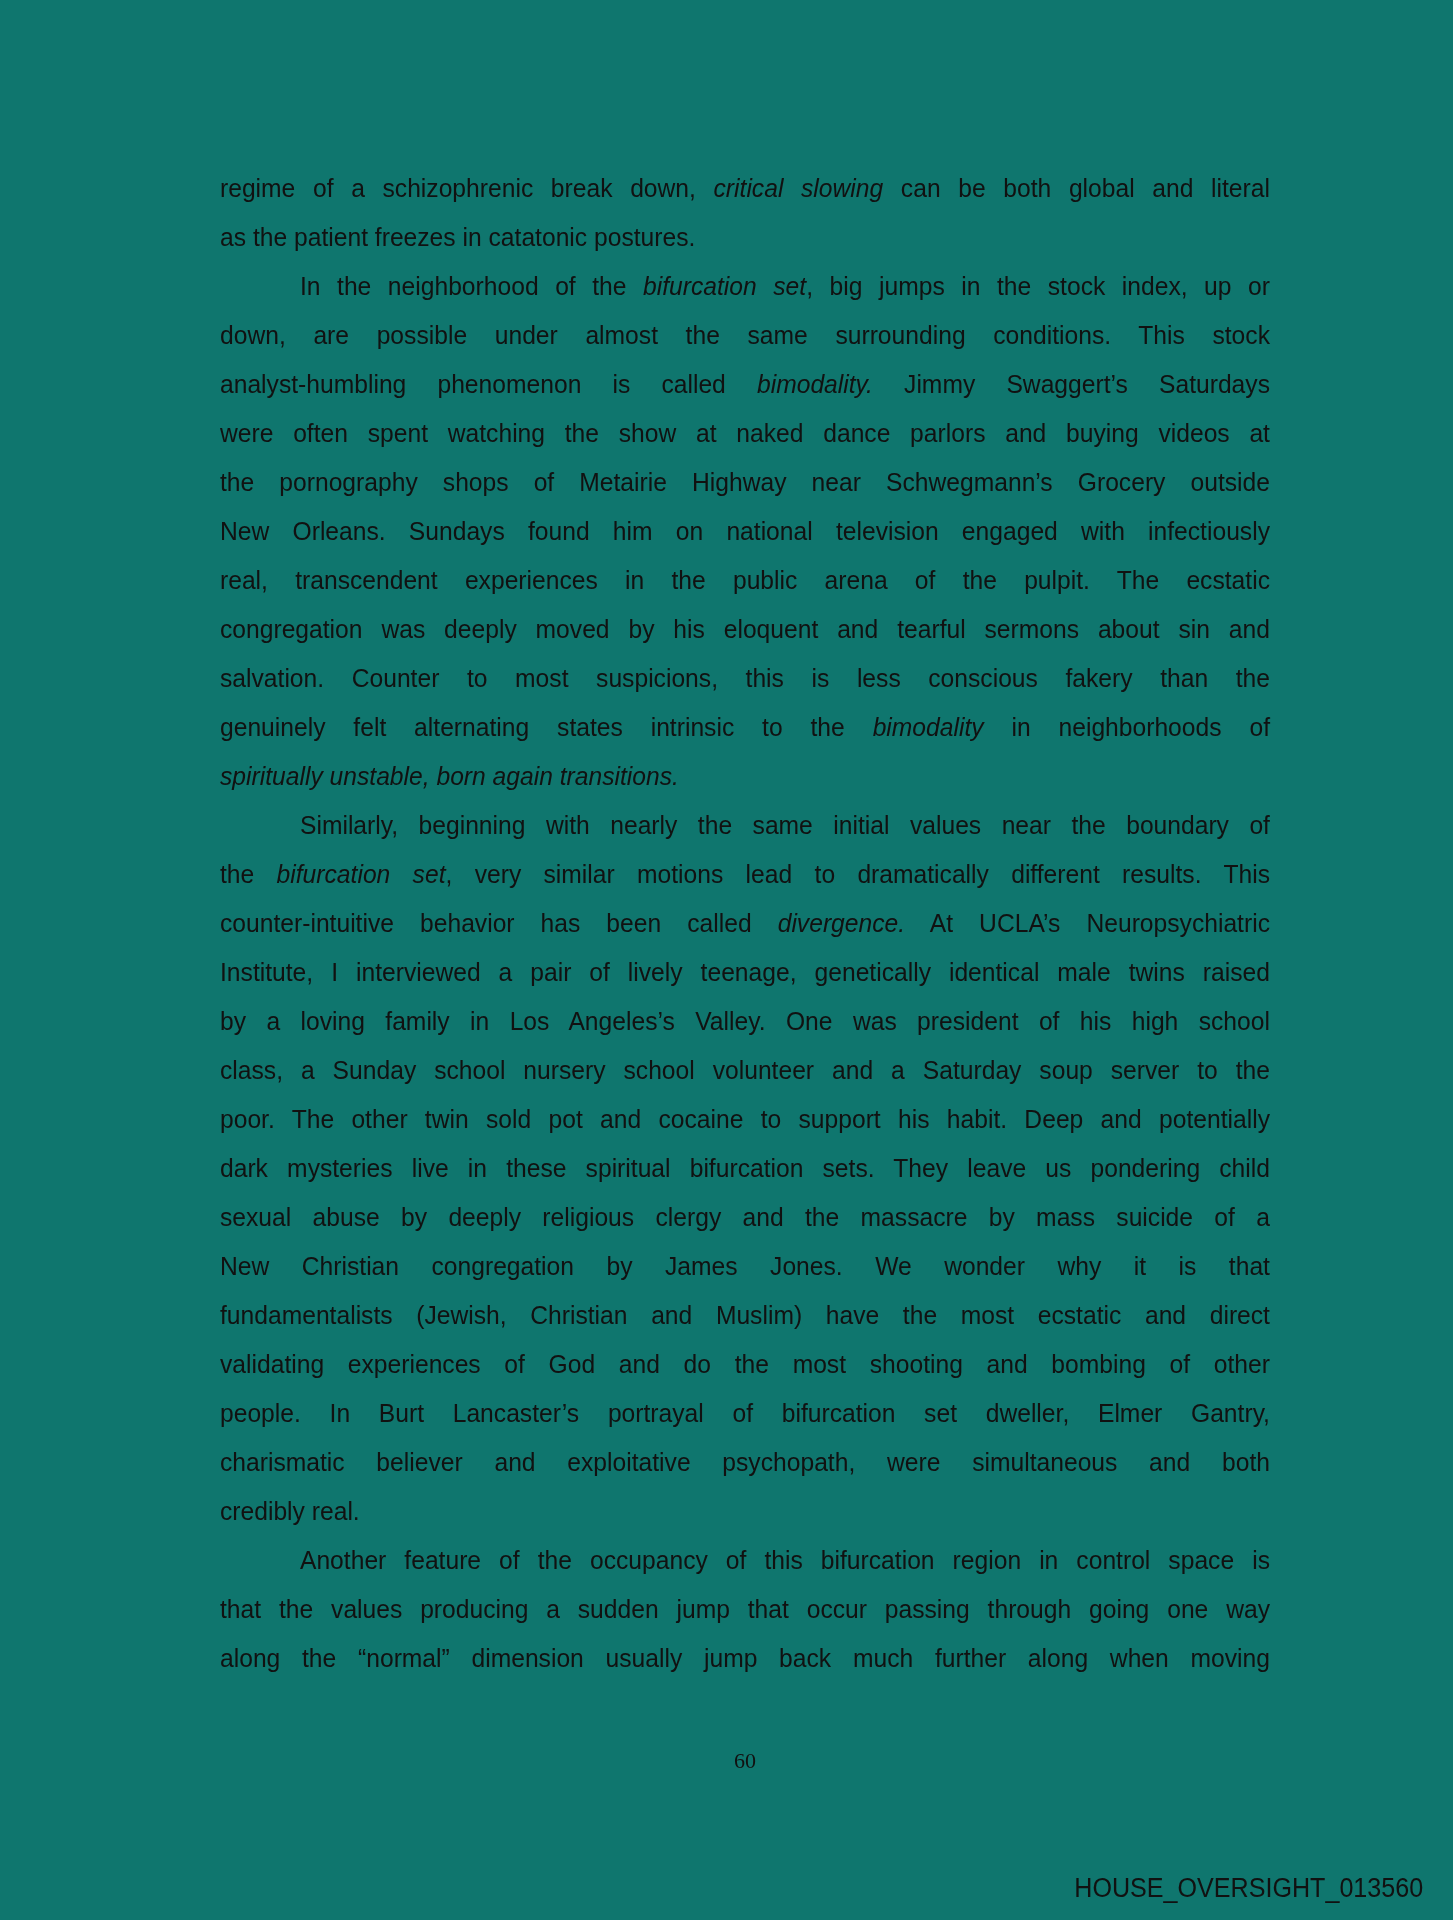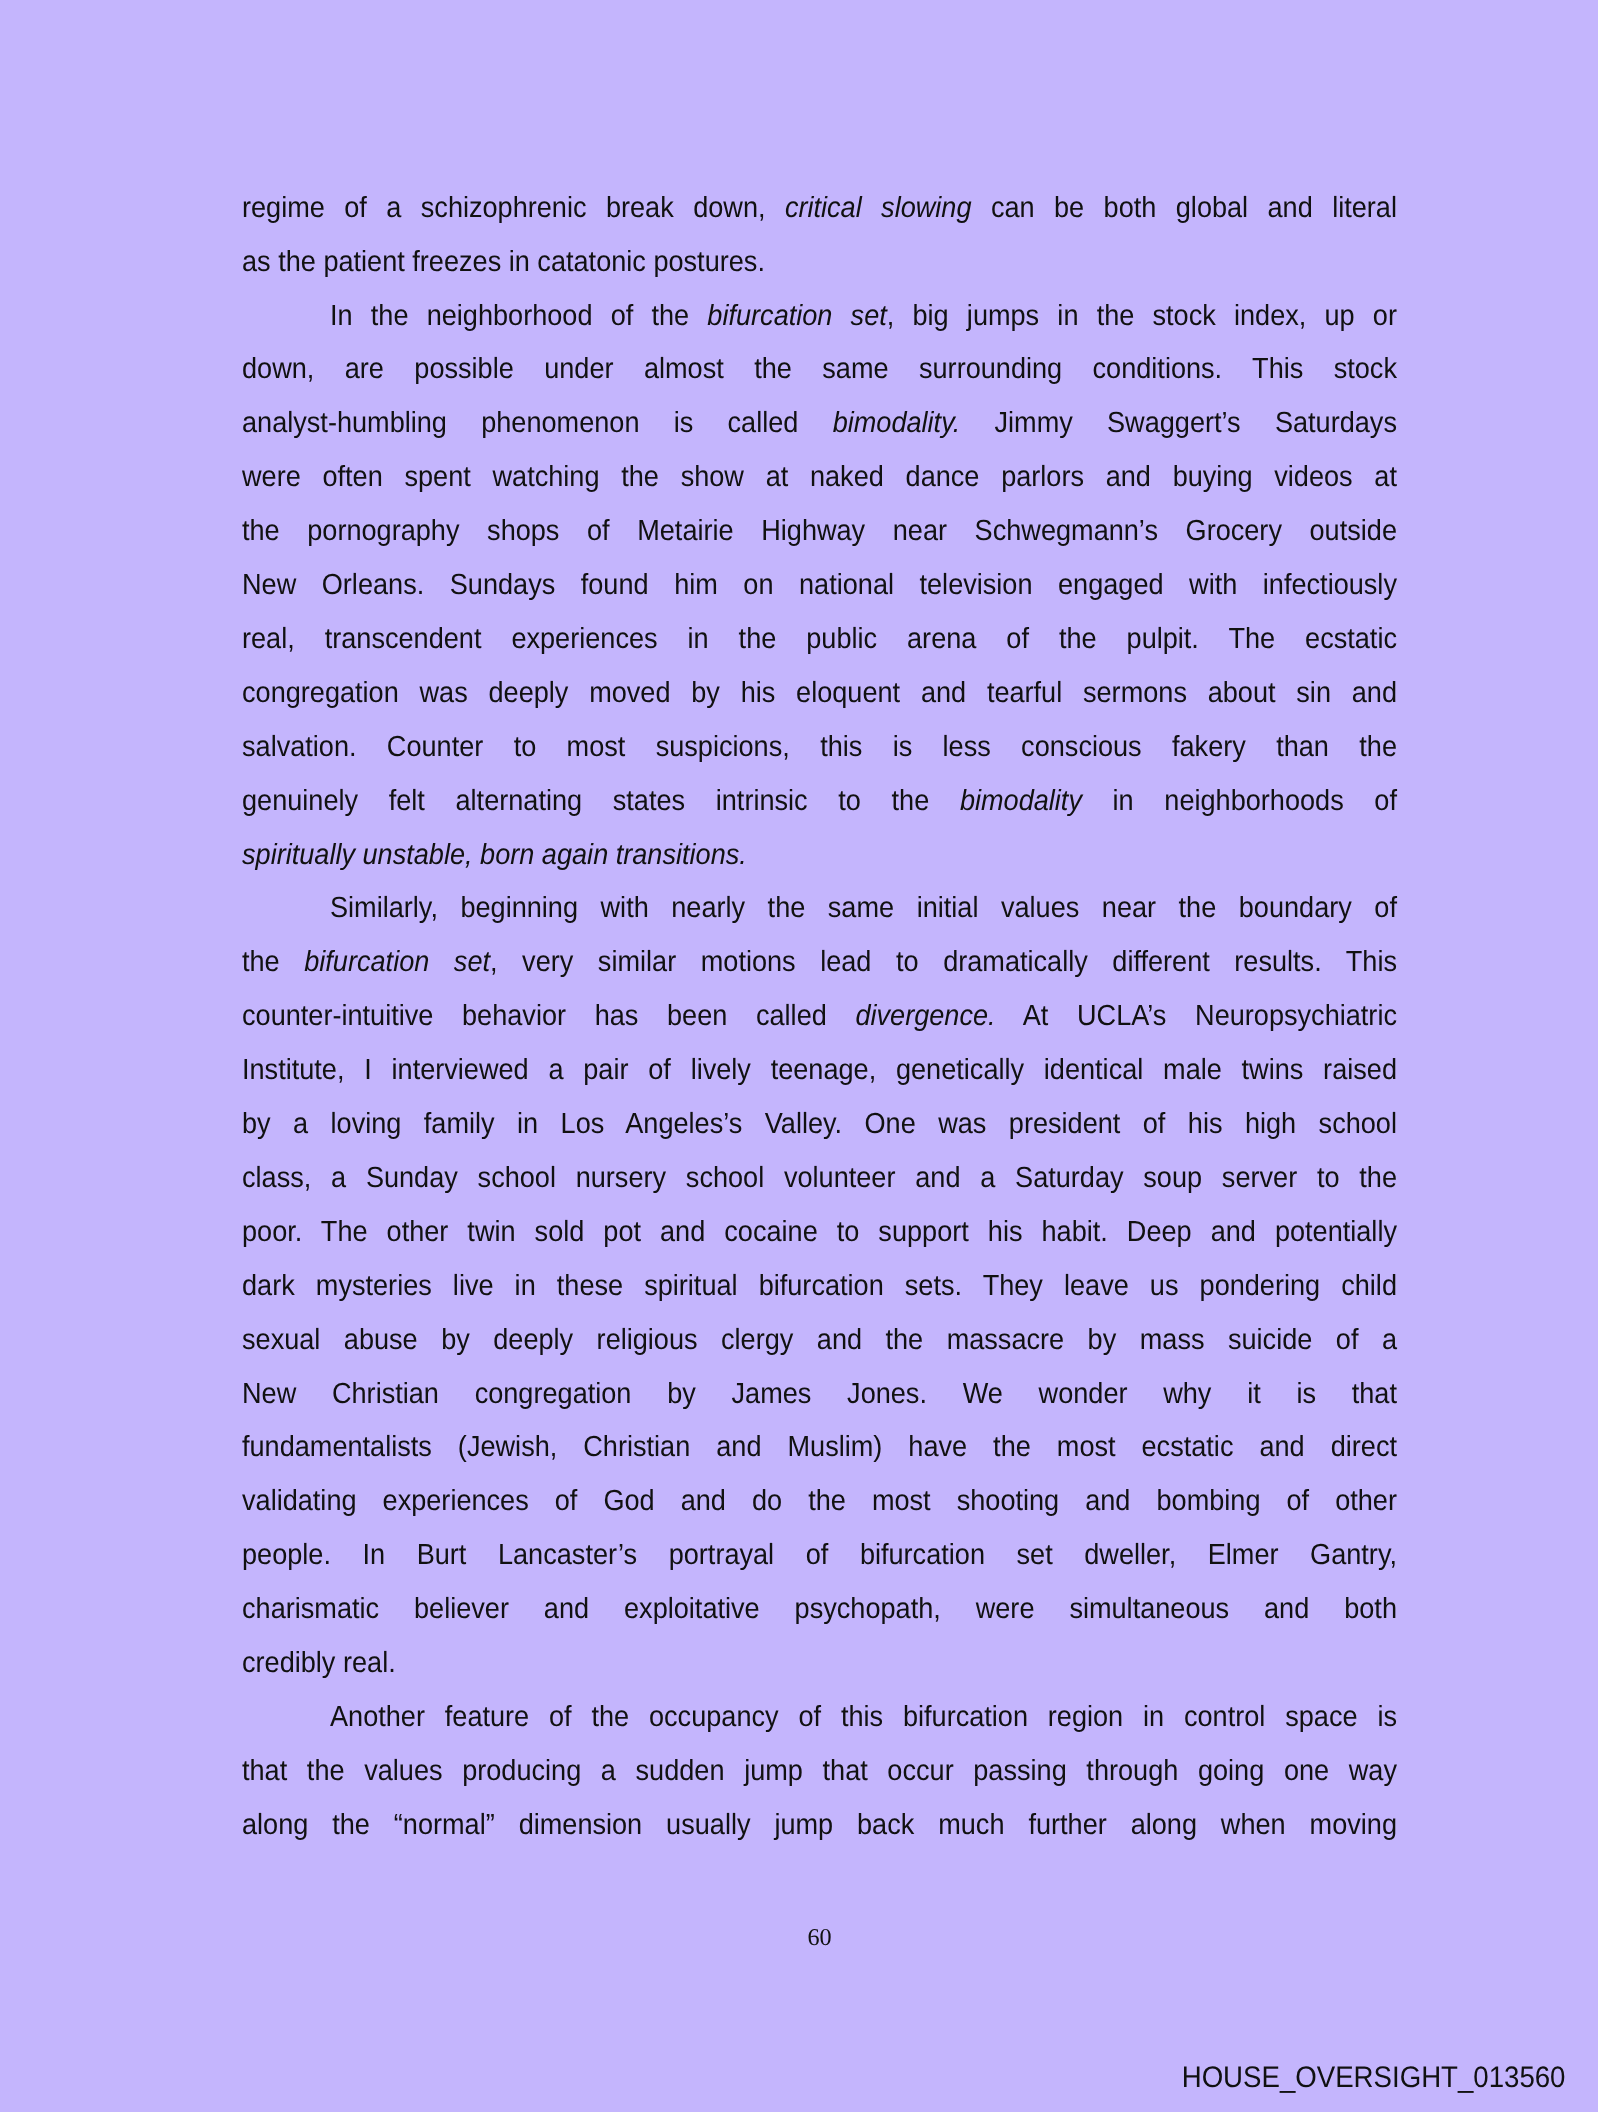--- a/index.html
+++ b/index.html
@@ -1,17 +1,17 @@
 <!DOCTYPE html>
 <html><head>
 <meta charset="utf-8">
 <style>
   html, body { margin: 0; padding: 0; background: #ffffff; }
   body { width: 1453px; height: 1920px; position: relative; overflow: hidden; }
-  .page { position: absolute; left: 0; top: 0; width: 1453px; height: 1920px; background: #c4b5fd; }
+  .page { position: absolute; left: 0; top: 0; width: 1453px; height: 1920px; background: #0f766e; }
   .body-text {
     position: absolute; left: 220px; top: 164px; width: 1050px;
     font-family: "Liberation Sans", sans-serif; font-size: 26.5px; color: #111;
     transform: scaleX(0.93); transform-origin: left top;
   }
   .body-text { width: 1129px; }
   .line {
     height: 49px; line-height: 49px; white-space: nowrap;
     text-align: justify; text-align-last: justify;
     display: block;

